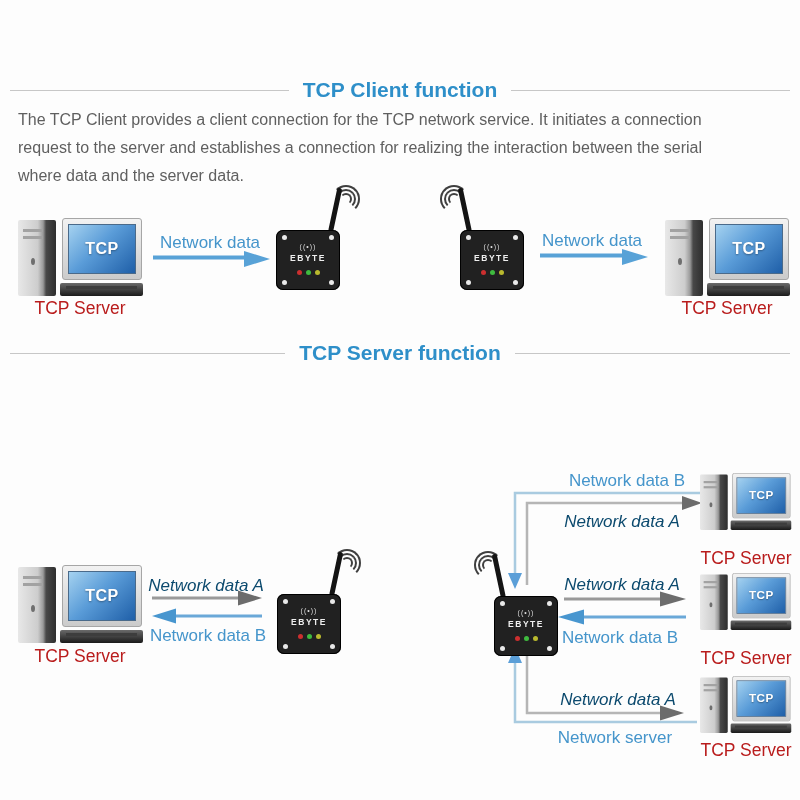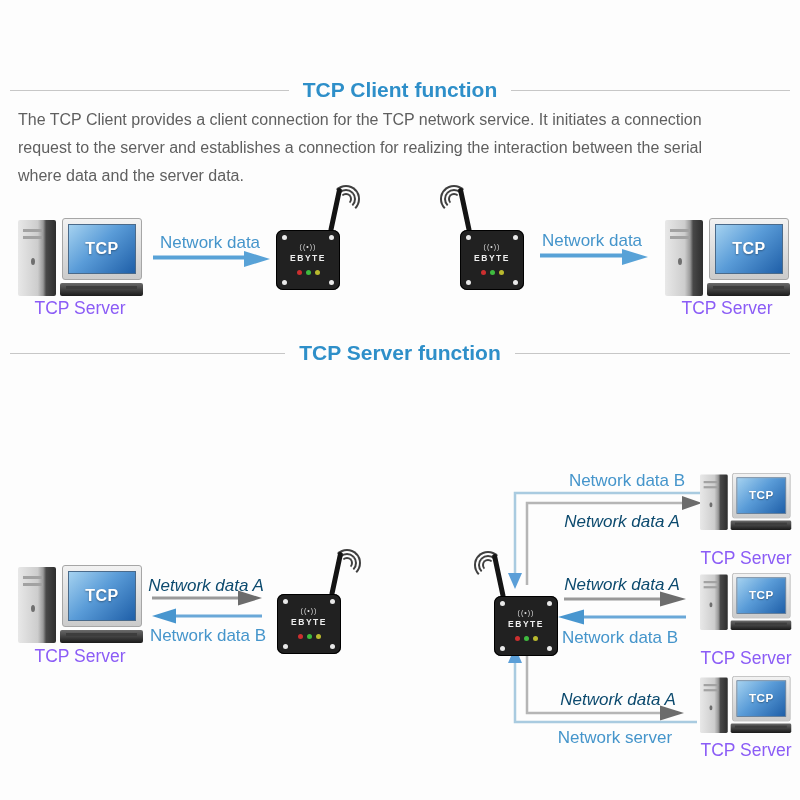--- a/index.html
+++ b/index.html
@@ -21,21 +21,21 @@
   .section-heading .h-line { flex:1; height:1px; background:#c7c7c7; }
   .section-heading .h-text {
     font-size:21px; font-weight:bold; color:#2e8fc9; white-space:nowrap;
   }
   .para { left:18px; width:772px; }
   .para .p-line { height:28px; line-height:28px; font-size:16px; color:#5f5f5f; white-space:nowrap; }
 
   .net-label { font-size:17px; white-space:nowrap; transform:translateX(-50%); }
   .net-label.blue { color:#4595cb; }
   .net-label.gray { color:#0c4a6e;font-style:italic; }
-  .pc-label { font-size:17.5px; color:#8b5cf6; white-space:nowrap; transform:translateX(-50%); }
+  .pc-label { font-size:17.5px; color:#b91c1c; white-space:nowrap; transform:translateX(-50%); }
 
   
   .computer { width:125px; height:80px; }
   .computer.small { transform:scale(0.73); transform-origin:top left; }
   .tower {
     position:absolute; left:0; top:2px; width:38px; height:76px; border-radius:2px;
     background:linear-gradient(90deg,#e8e8e8 0%,#cdcdcd 52%,#9a9a9a 66%,#484848 74%,#2e2e2e 100%);
   }
   .tower::before {
     content:""; position:absolute; left:5px; top:9px; width:20px; height:3px;

